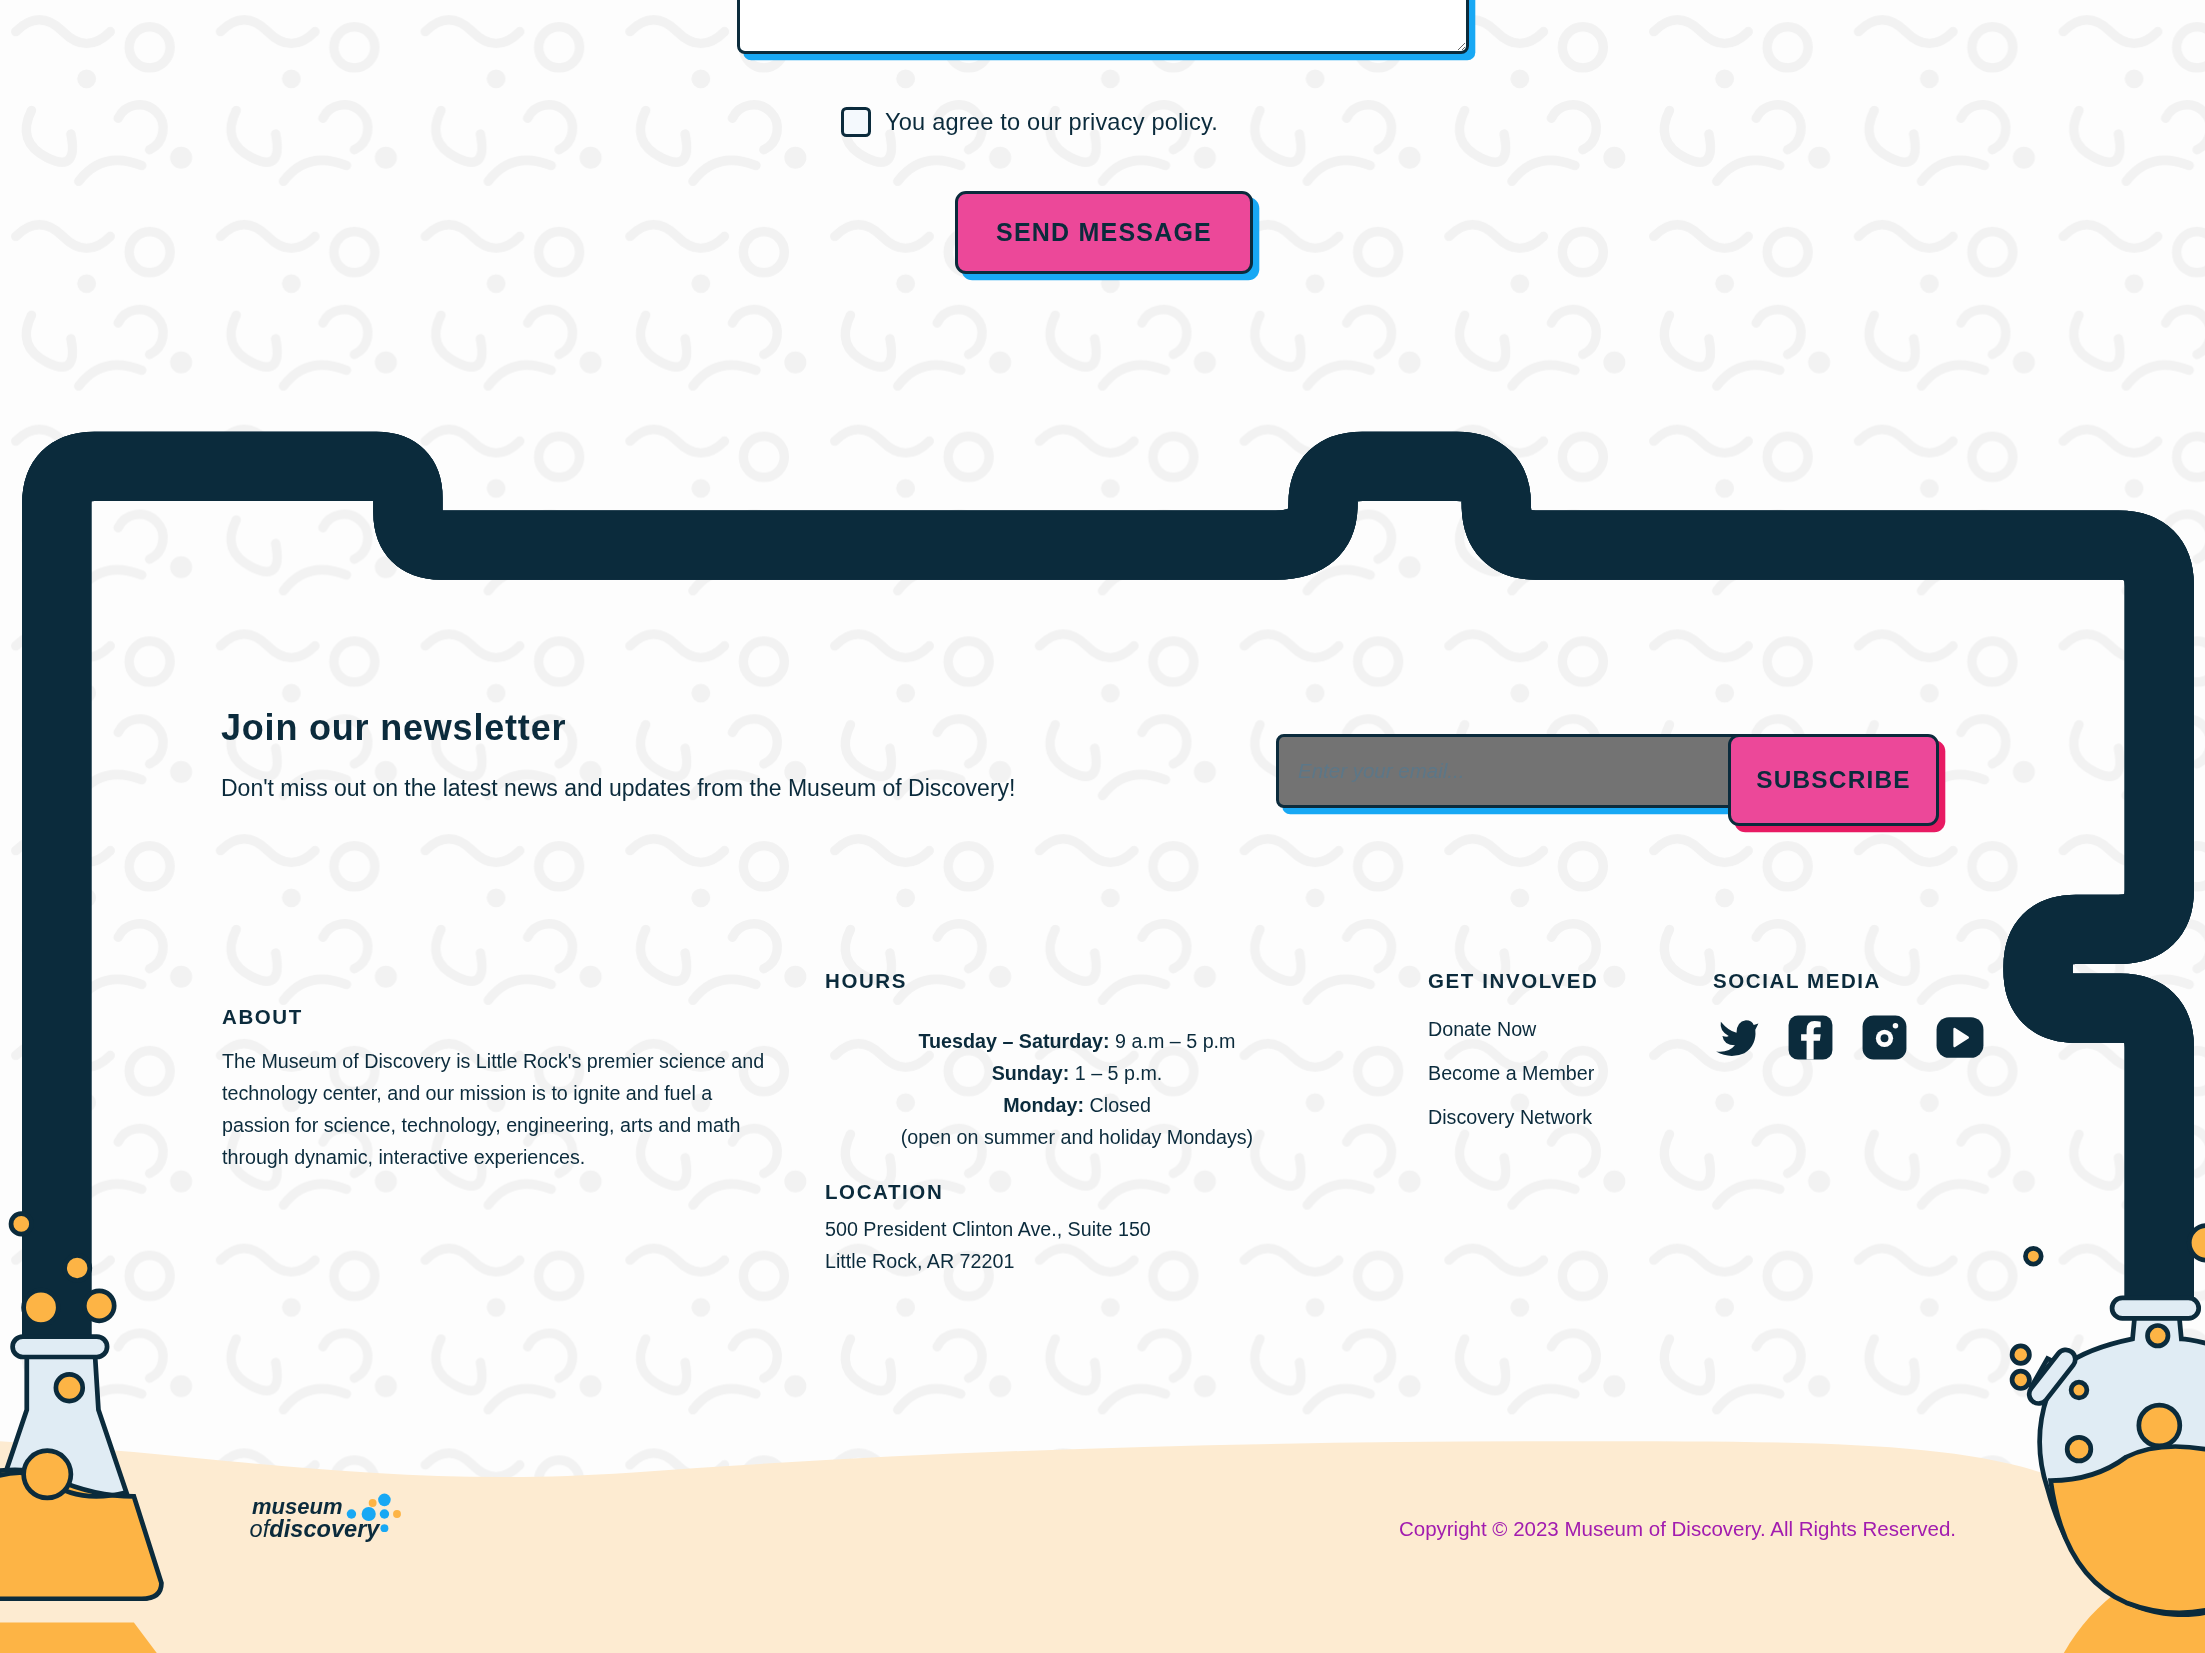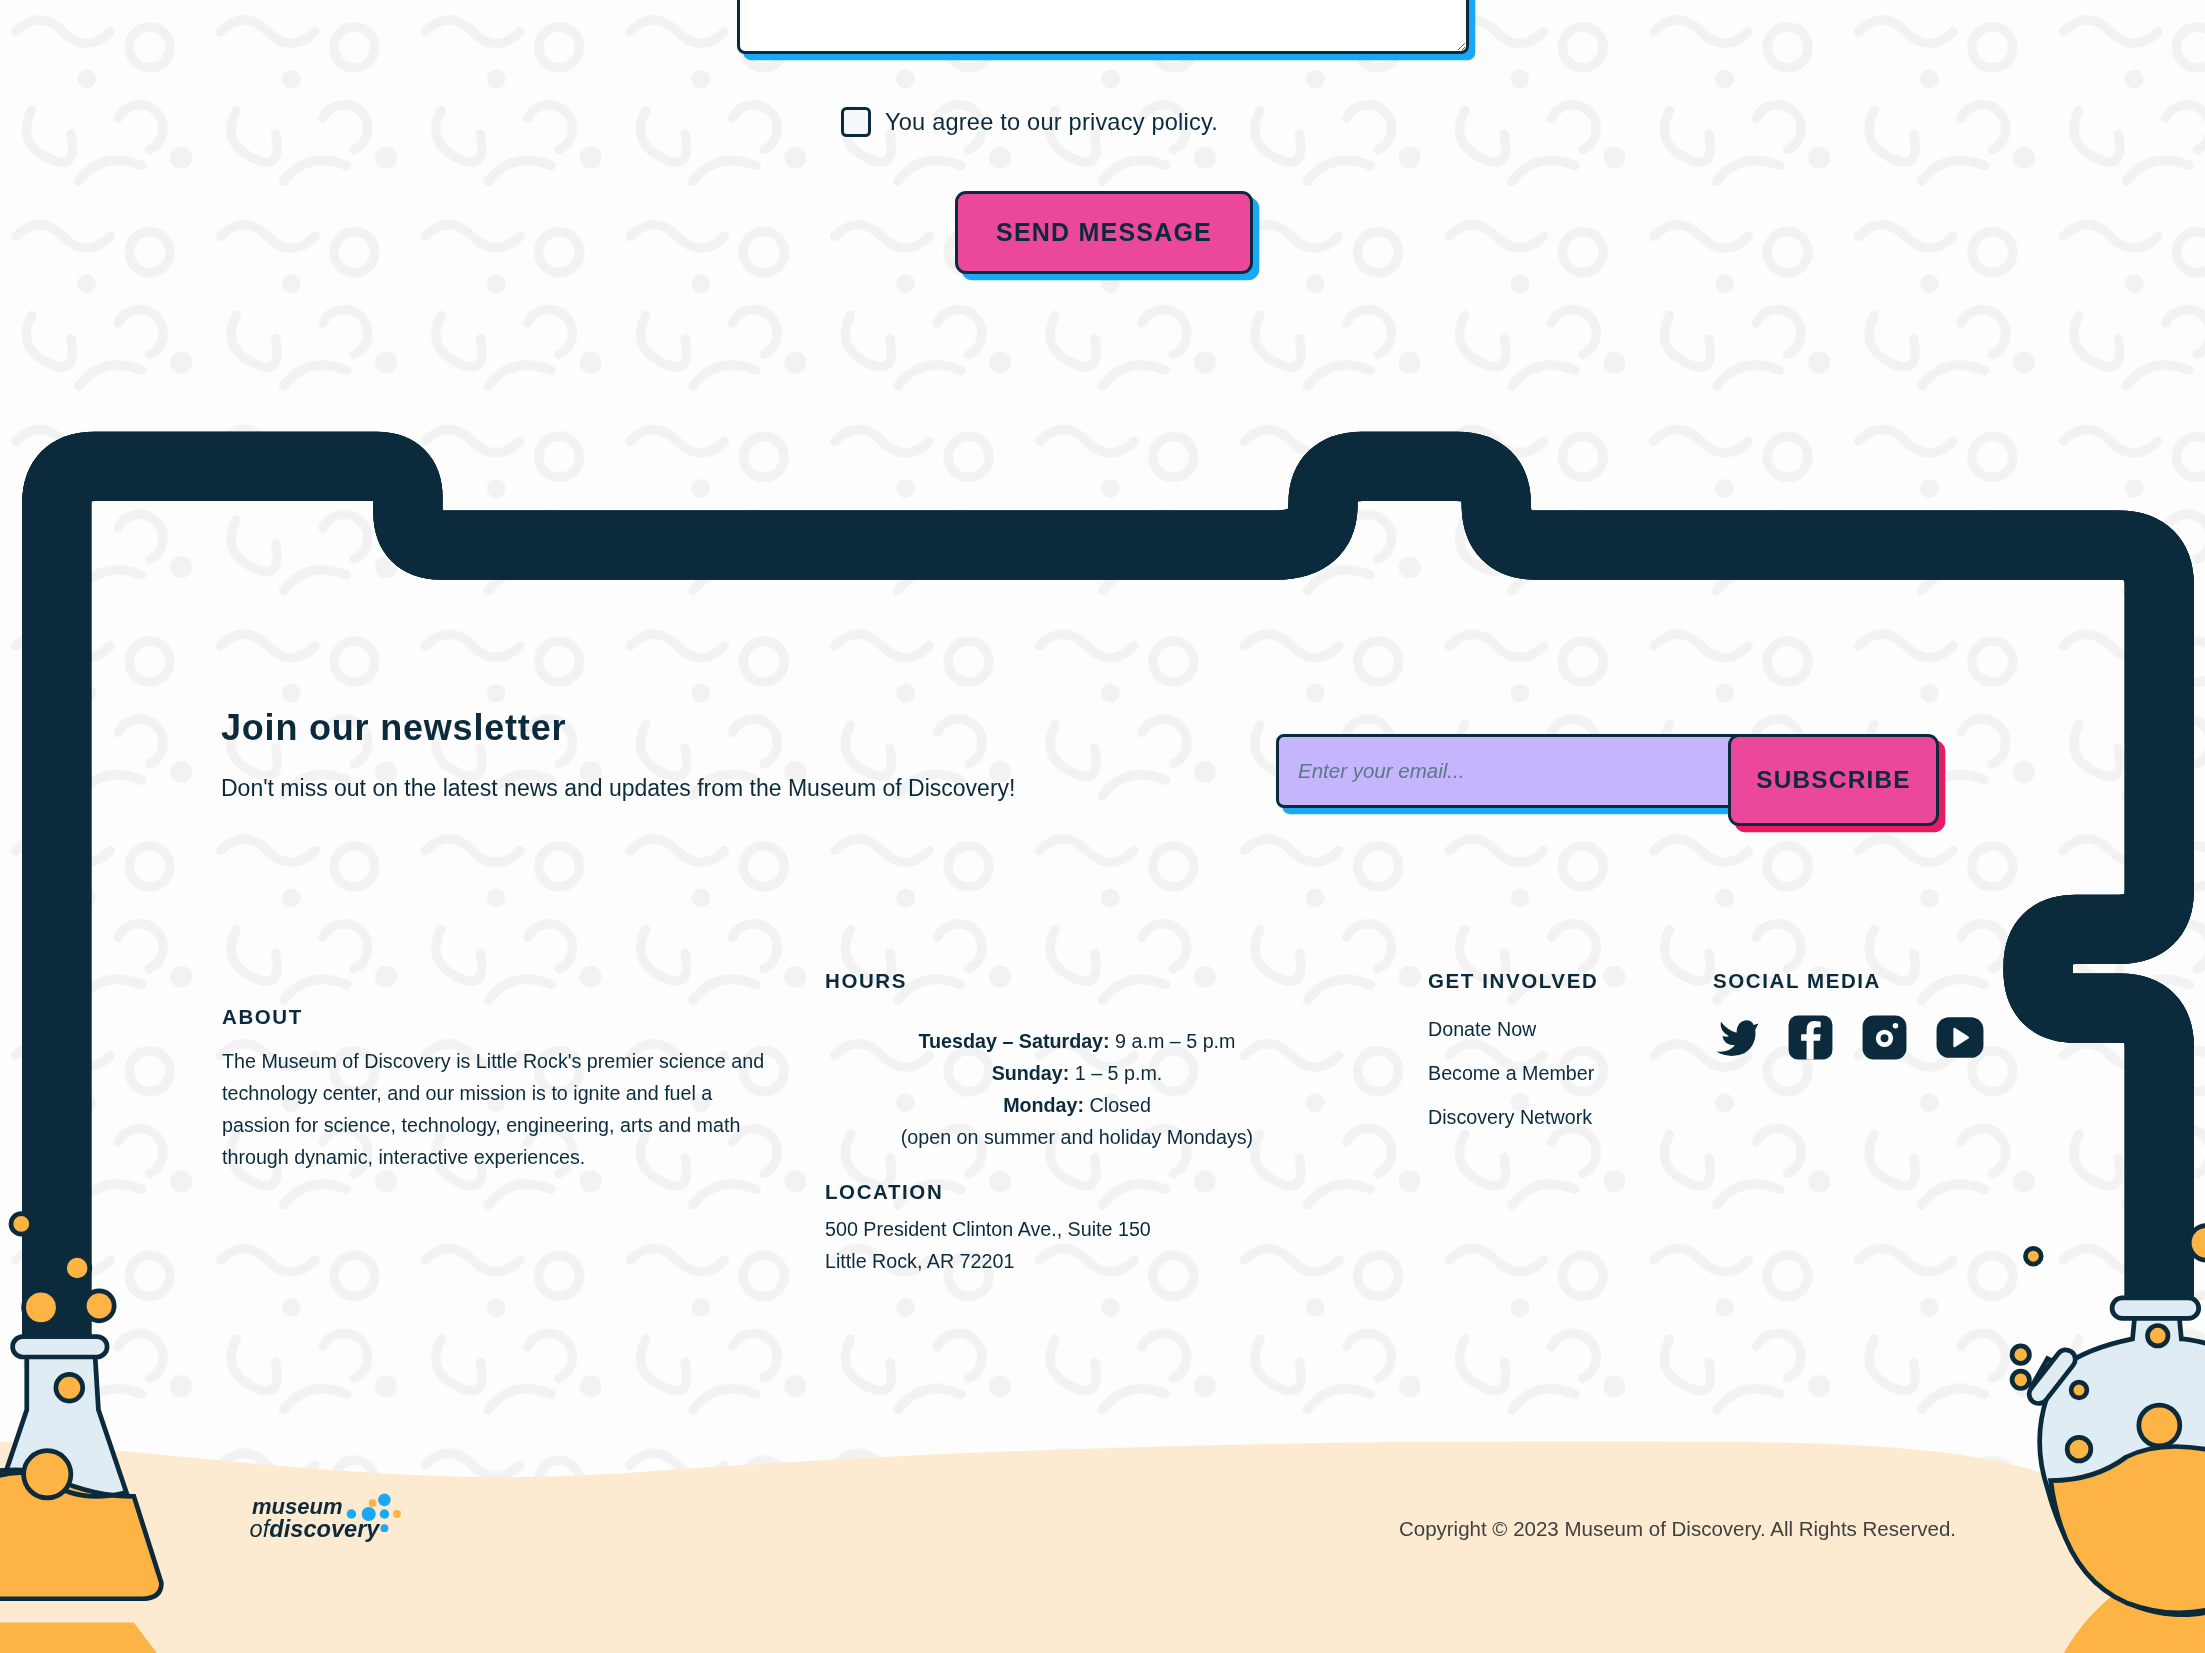--- a/index.html
+++ b/index.html
@@ -32,21 +32,21 @@
     letter-spacing: 1.2px; display: flex; align-items: center; justify-content: center;
     text-transform: uppercase;
   }
   .send-btn { left: 955px; top: 191px; width: 298px; height: 83px; font-size: 25px; box-shadow: 6.3px 6.3px 0 #18a8f4; }
 
   
   .nl-title { left: 221px; top: 707px; font-size: 36px; font-weight: 700; letter-spacing: 0.8px; color: #0b2b3c; }
   .nl-sub { left: 221px; top: 775px; font-size: 23px; color: #0b2b3c; text-align: right; }
   .email-input {
     left: 1276px; top: 734px; width: 471px; height: 74px;
-    background: #c4b5fd; border: 3.2px solid #0b2b3c; border-radius: 7.9px;
+    background: #737373; border: 3.2px solid #0b2b3c; border-radius: 7.9px;
     box-shadow: 6.3px 6.3px 0 #18a8f4;
     font-size: 20.5px; font-style: italic; color: #0b2b3c; padding: 0 19px;
     font-family: "Liberation Sans", sans-serif; outline: none;
   }
   .email-input::placeholder { color: #5c7788; font-style: italic; }
   .subscribe-btn { left: 1728px; top: 734px; width: 211px; height: 92px; font-size: 24.4px; box-shadow: 6.3px 6.3px 0 #e81a63; }
 
   
   .col-head { font-size: 20.5px; font-weight: 700; letter-spacing: 1.6px; color: #0b2b3c; text-transform: uppercase; }
   .col-text { font-size: 19.7px; line-height: 32px; color: #0b2b3c; }
@@ -63,21 +63,21 @@
   .involved-col a { color: #0b2b3c; text-decoration: none; }
   .social-col { left: 1713px; top: 969px; width: 284px; }
   .social-icons { display: flex; gap: 27px; margin-top: 20.5px; align-items: center; }
   .social-icons a { display: block; width: 47px; height: 47px; }
 
   
   .logo { left: 252px; top: 1492px; width: 158px; height: 63px; }
   .logo-text1 { position: absolute; left: 0; top: 1.6px; font-size: 22px; font-weight: 700; font-style: italic; color: #0b2b3c; }
   .logo-text2 { position: absolute; left: -2.4px; top: 23.6px; font-size: 23.6px; font-weight: 700; font-style: italic; color: #0b2b3c; }
   .logo-text2 .of { font-weight: 400; }
-  .copyright { right: 249px; top: 1517px; font-size: 20.5px; color: #404040; }
+  .copyright { right: 249px; top: 1517px; font-size: 20.5px; color: #a21caf; }
 </style>
 </head>
 <body>
 
 <svg class="bg-pattern" width="2205" height="1654" xmlns="http://www.w3.org/2000/svg" viewBox="0 0 2800 2100">
   <defs>
     <pattern id="squig" x="0" y="0" width="260" height="260" patternUnits="userSpaceOnUse">
       <g fill="none" stroke="#f2f2f2" stroke-width="12" stroke-linecap="round">
         <path d="M20 40 q30 -30 60 0 t60 0"></path>
         <circle cx="190" cy="60" r="26"></circle>

